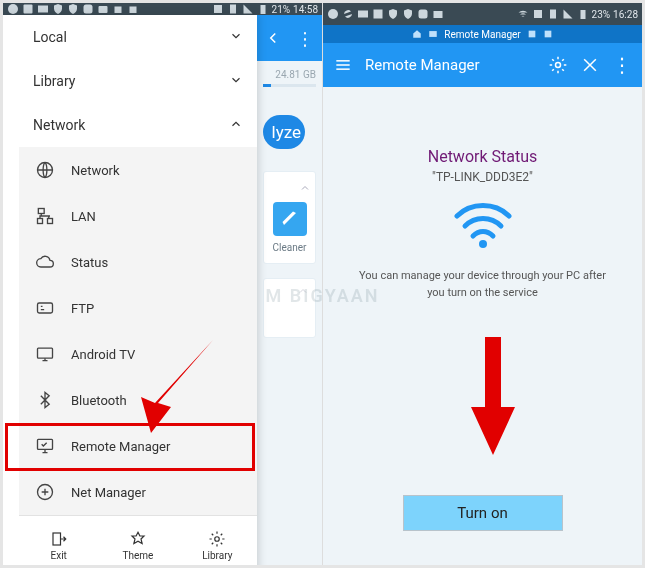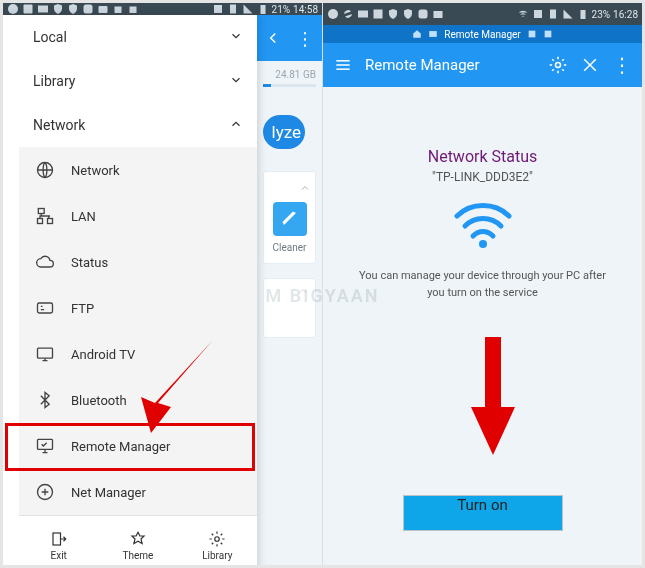--- a/index.html
+++ b/index.html
@@ -46,21 +46,21 @@
   .appbar .title { font-size: 15px; font-weight: 400; }
   .appbar .spacer { flex: 1; }
   .appbar svg { width: 20px; height: 20px; stroke: #fff; fill: none; stroke-width: 1.8; }
   .appbar .dots { font-size: 20px; line-height: 1; }
   .right-body { flex: 1; background: #eef4f8; display: flex; flex-direction: column; align-items: center; padding: 60px 20px 20px; text-align: center; position: relative; }
   .net-title { font-size: 16px; color: #701a75; }
   .net-sub { font-size: 12px; color: #555; margin-top: 4px; }
   .wifi-ic { margin: 18px 0 14px; }
   .wifi-ic svg { width: 64px; height: 48px; }
   .net-desc { font-size: 11px; color: #555; line-height: 1.5; padding: 0 10px; }
-  .turn-on { position: absolute; bottom: 34px; left: 50%; transform: translateX(-50%); width: 160px; height: 36px; background: #0ea5e9; border: 1px solid #b8c3cb; display: flex; align-items: flex-start; justify-content: center; font-size: 15px; color: #222; }
+  .turn-on { position: absolute; bottom: 34px; left: 50%; transform: translateX(-50%); width: 160px; height: 36px; background: #7dd3fc; border: 1px solid #b8c3cb; display: flex; align-items: center; justify-content: center; font-size: 15px; color: #222; }
 
   
   .arrow { position: absolute; z-index: 6; pointer-events: none; }
   .arrow svg polygon, .arrow svg path { fill: #e10000; }
 
   .watermark { position: absolute; left: 50%; top: 52%; transform: translate(-50%,-50%); font-size: 18px; letter-spacing: 2px; color: rgba(120,140,150,.22); font-weight: 600; z-index: 1; pointer-events:none;}
 
   .chev svg { width: 14px; height: 14px; stroke: #333; fill: none; stroke-width: 2; }
 </style>
 </head>

